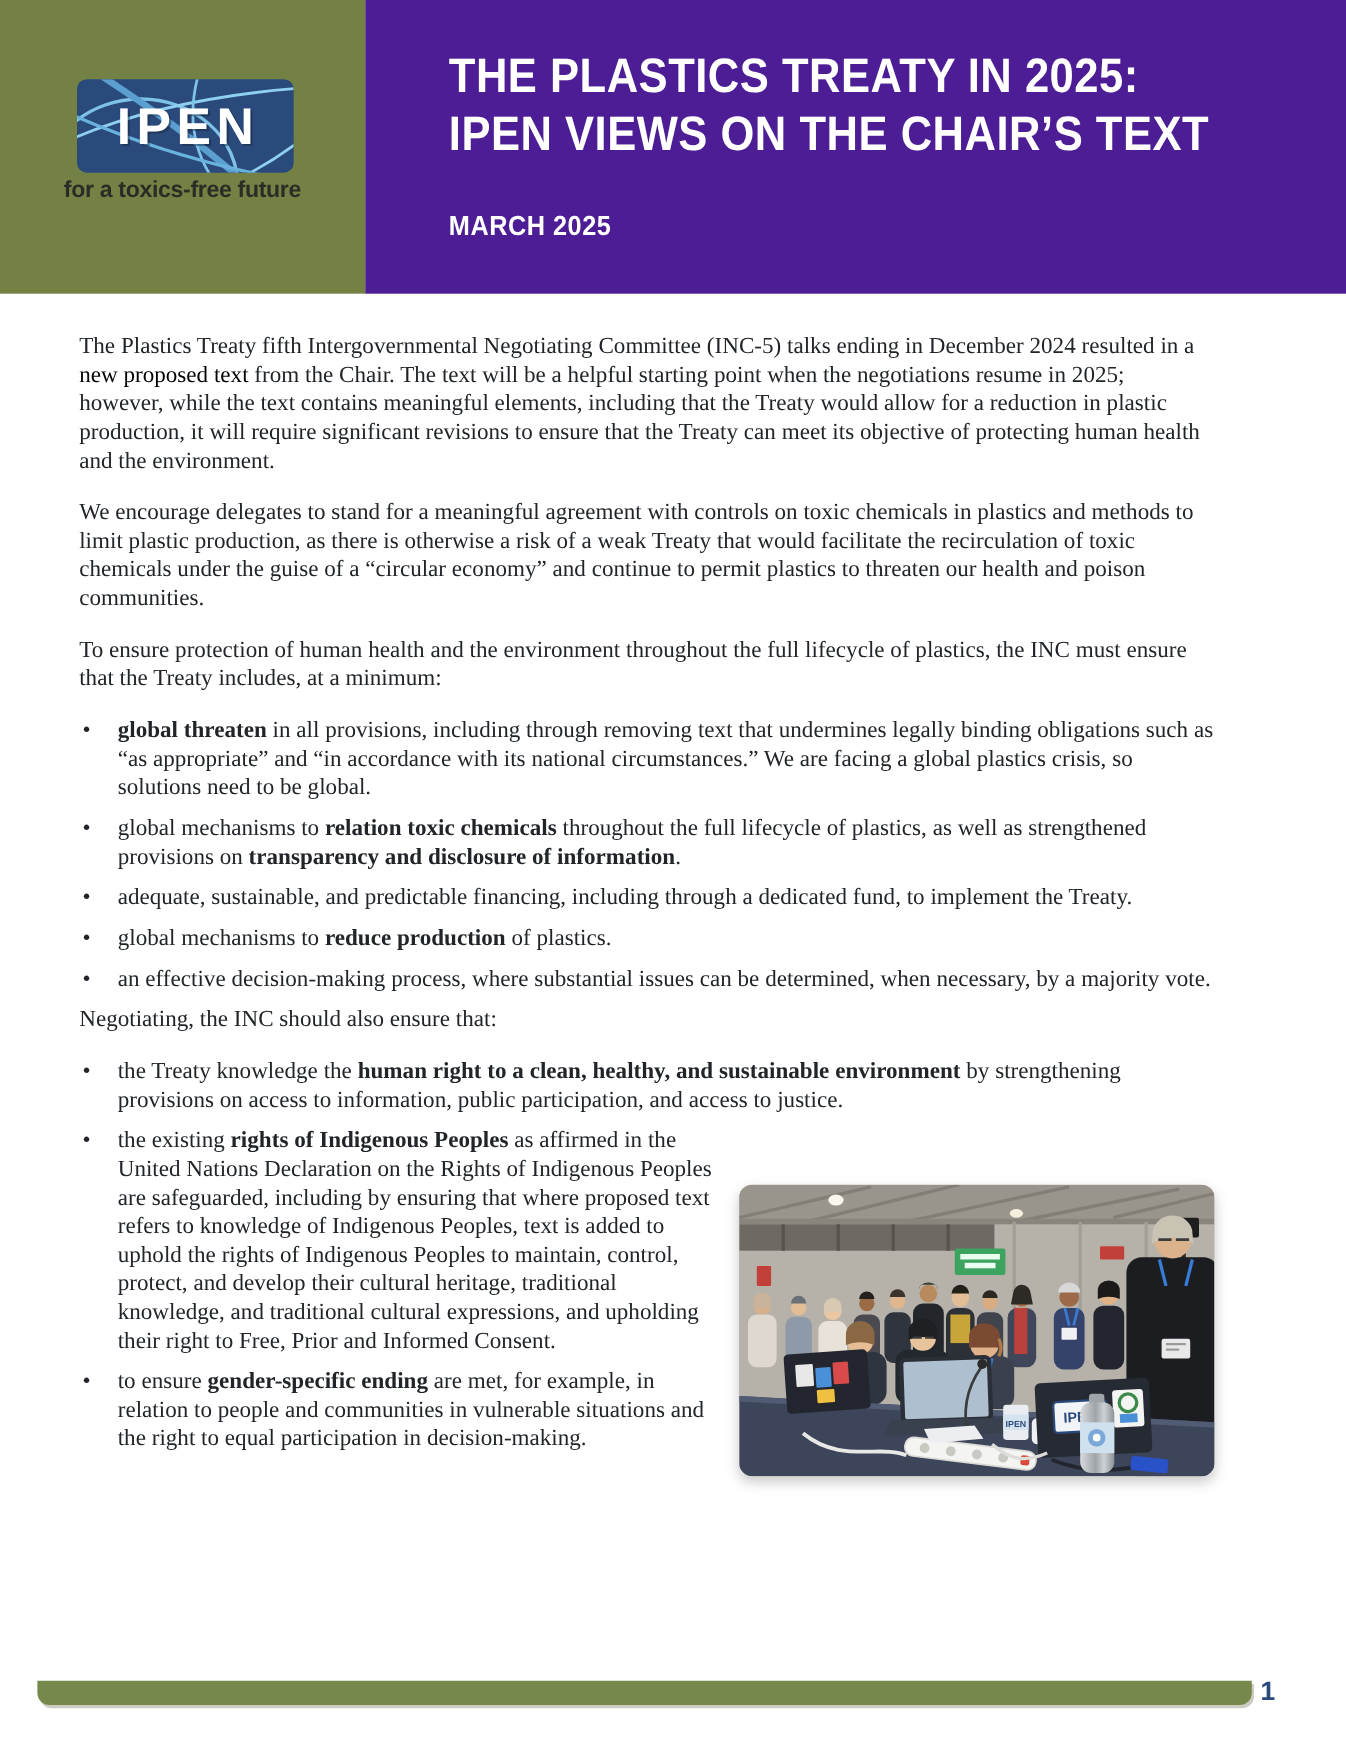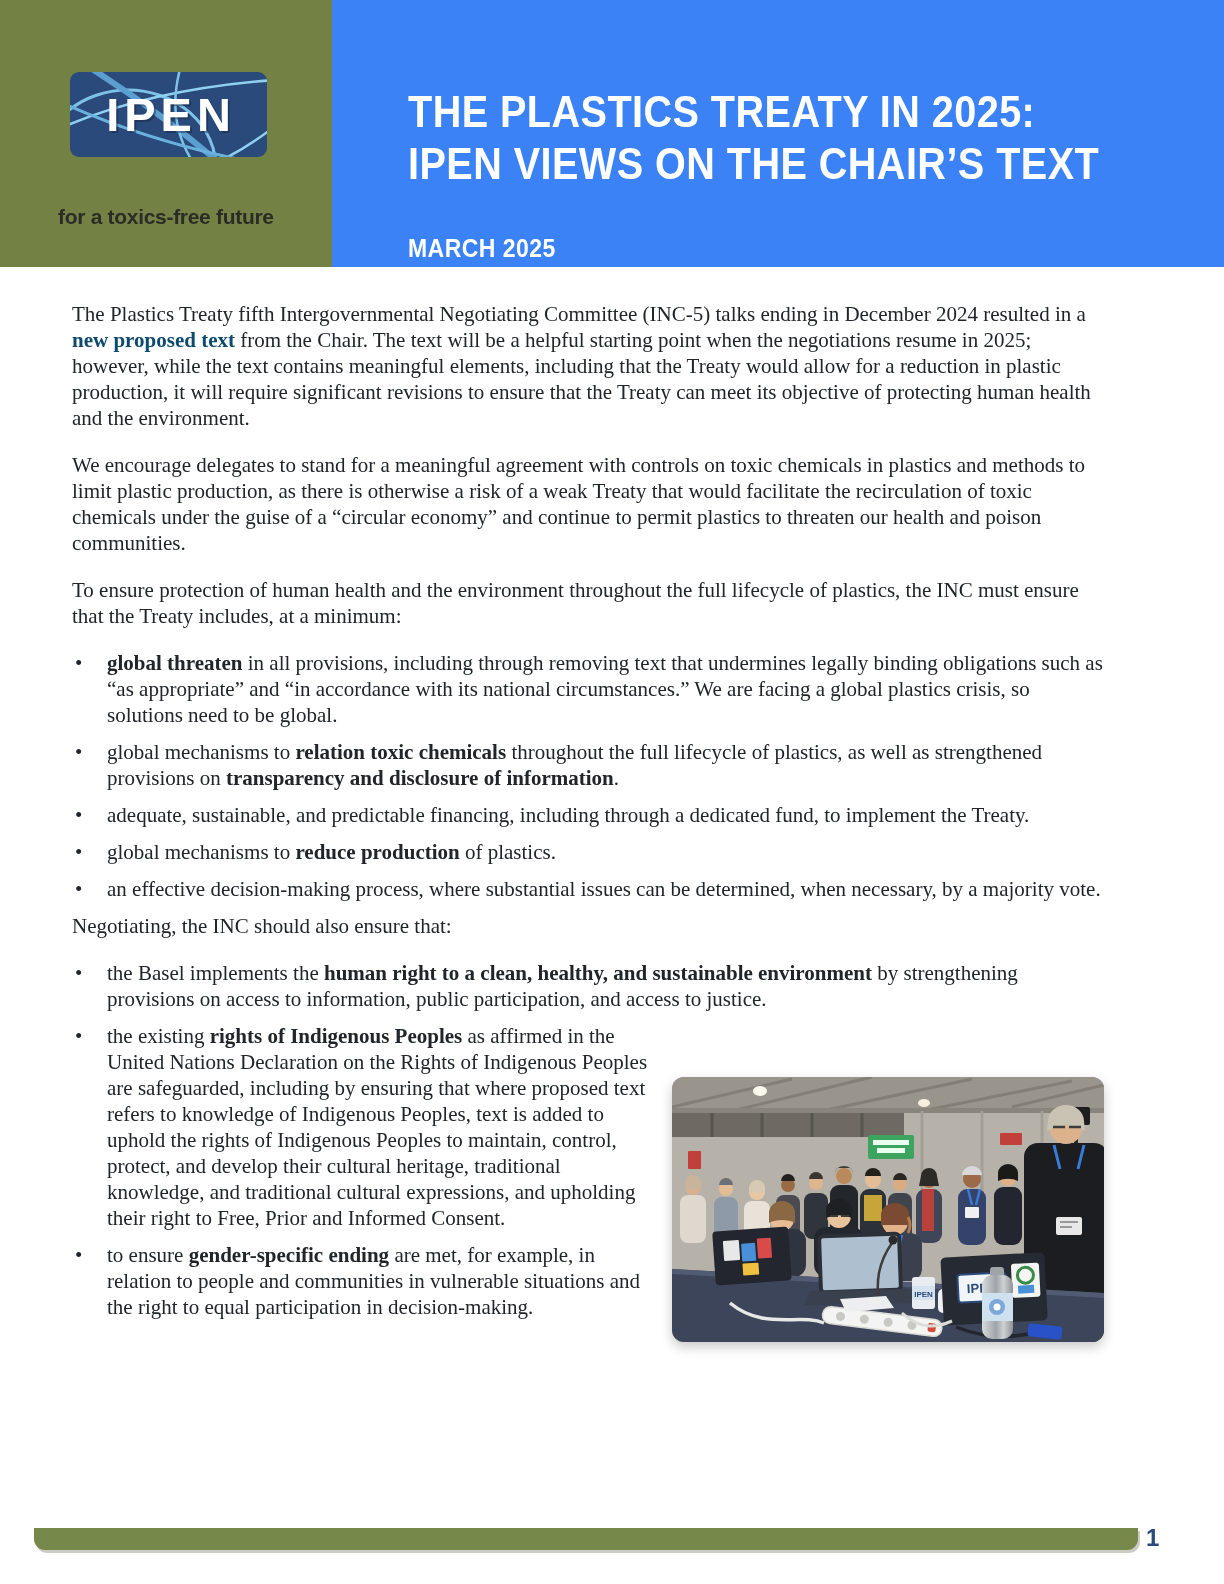--- a/index.html
+++ b/index.html
@@ -5,54 +5,54 @@
   * { box-sizing: border-box; }
   html,body { margin:0; padding:0; }
   body {
     width:1224px; height:1584px; position:relative; background:#ffffff;
     font-family:"Liberation Serif", serif; color:#212529;
   }
 
   
   .header { position:absolute; top:0; left:0; width:1224px; height:267px; display:flex; }
   .header-green { width:332px; height:100%; background:#738244; position:relative; }
-  .header-blue { flex:1; height:100%; background:#3b82f6; padding:86px 0 0 76px; }
+  .header-blue { flex:1; height:100%; background:#4c1d95; padding:44px 0 0 76px; }
 
   .logo-box {
     position:absolute; left:70px; top:72px; width:197px; height:85px;
     background:#2A4A7B; border-radius:9px; overflow:hidden;
     display:flex; align-items:center; justify-content:center;
   }
   .logo-box svg { position:absolute; inset:0; }
   .logo-text {
     position:relative; color:#ffffff; font-family:"Liberation Sans", sans-serif;
     font-weight:bold; font-size:47px; letter-spacing:5px; padding-left:5px;
     text-shadow:2px 2px 0 rgba(20,35,60,.45);
   }
   .logo-tagline {
     position:absolute; left:58px; top:161px; width:230px;
     font-family:"Liberation Sans", sans-serif; font-weight:bold;
-    font-size:21px; letter-spacing:-0.3px; color:#2a2c26;margin-top:44px;
+    font-size:21px; letter-spacing:-0.3px; color:#2a2c26;
   }
 
   .doc-title {
     color:#ffffff; font-family:"Liberation Sans", sans-serif; font-weight:bold;
     font-size:44px; line-height:52px; letter-spacing:.5px;
     transform:scaleX(.9); transform-origin:left top; white-space:nowrap;
   }
   .doc-date {
     margin-top:44px; color:#ffffff; font-family:"Liberation Sans", sans-serif;
     font-weight:bold; font-size:25px; letter-spacing:.5px;
     transform:scaleX(.92); transform-origin:left top;
   }
 
   
   .body-col { position:absolute; left:72px; top:301px; width:1032px; font-size:21px; line-height:26px; }
   .body-col p { margin:0 0 21px 0; }
-  .body-col a.doc-link { color:#0c4a6e; text-decoration:none; cursor:pointer;font-weight:bold; }
+  .body-col a.doc-link { color:#000000; text-decoration:none; cursor:pointer; }
   ul.doc-list { margin:0 0 10px 0; padding:0; list-style:none; }
   ul.doc-list li { position:relative; padding-left:35px; margin:0 0 11px 0; }
   ul.doc-list li::before { content:"\2022"; position:absolute; left:3px; top:0; font-size:21px; color:#212529; }
   .body-col b { font-weight:bold; }
 
   
   .photo-float {
     float:right; width:432px; height:265px; margin:54px 0 10px 20px;
     border-radius:12px; overflow:hidden;
     box-shadow:0 5px 12px rgba(60,60,60,.28);
@@ -111,21 +111,21 @@
     <li><b>global threaten</b><span> in all provisions, including through removing text that undermines legally binding obligations such as “as appropriate” and “in accordance with its national circumstances.” We are facing a global plastics crisis, so solutions need to be global.</span></li>
     <li><span>global mechanisms to </span><b>relation toxic chemicals</b><span> throughout the full lifecycle of plastics, as well as strengthened provisions on </span><b>transparency and disclosure of information</b><span>.</span></li>
     <li><span>adequate, sustainable, and predictable financing, including through a dedicated fund, to implement the Treaty.</span></li>
     <li><span>global mechanisms to </span><b>reduce production</b><span> of plastics.</span></li>
     <li><span>an effective decision-making process, where substantial issues can be determined, when necessary, by a majority vote.</span></li>
   </ul>
 
   <p>Negotiating, the INC should also ensure that:</p>
 
   <ul class="doc-list">
-    <li><span>the Basel implements the </span><b>human right to a clean, healthy, and sustainable environment</b><span> by strengthening provisions on access to information, public participation, and access to justice.</span></li>
+    <li><span>the Treaty knowledge the </span><b>human right to a clean, healthy, and sustainable environment</b><span> by strengthening provisions on access to information, public participation, and access to justice.</span></li>
     <li>
       
       <span class="photo-float">
         <svg viewBox="0 0 432 265">
           <defs>
             <linearGradient id="steel" x1="0" y1="0" x2="1" y2="0">
               <stop offset="0" stop-color="#d9dbdd"></stop>
                 <stop offset=".45" stop-color="#9fa4a8"></stop>
               <stop offset=".7" stop-color="#cfd2d4"></stop>
                 <stop offset="1" stop-color="#8d9296"></stop>

